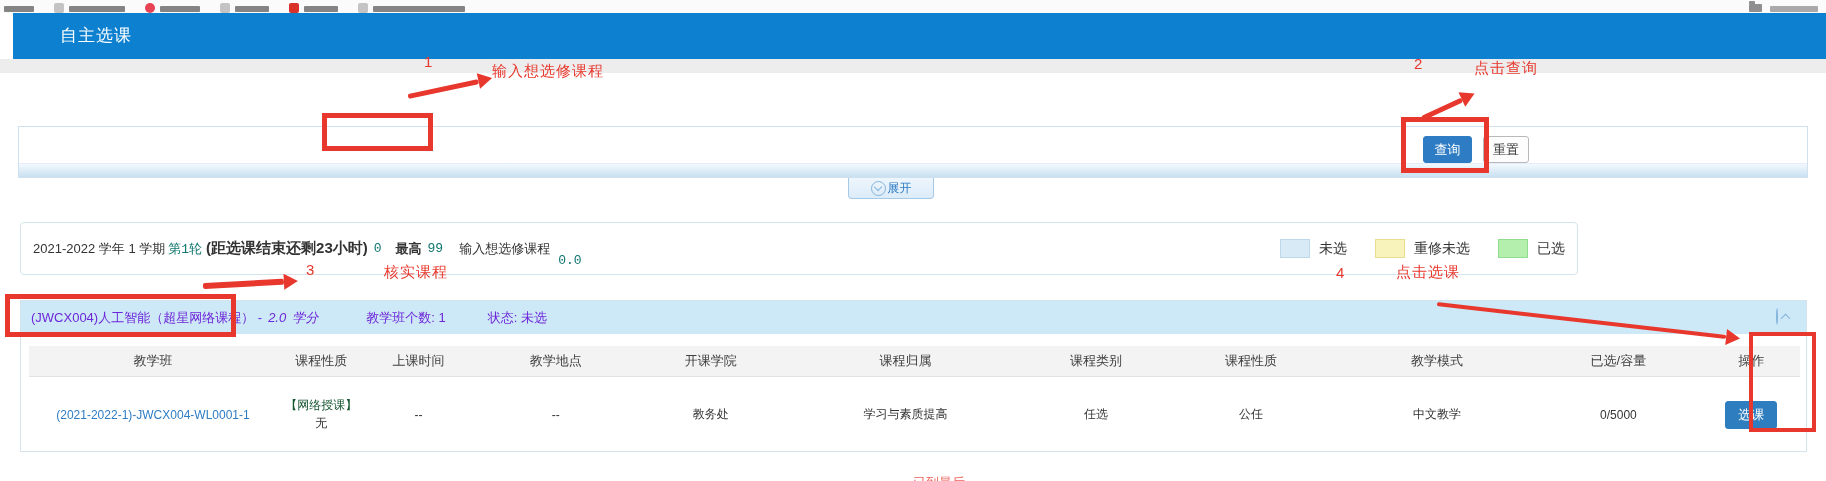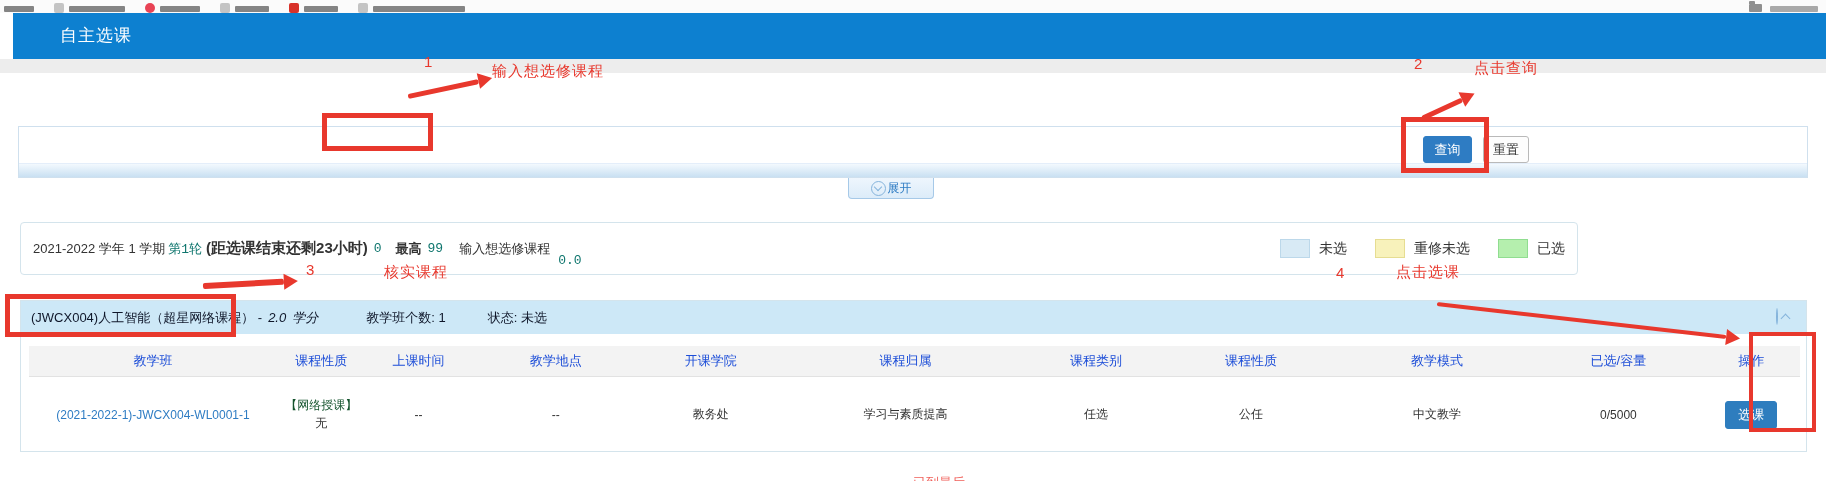--- a/index.html
+++ b/index.html
@@ -66,35 +66,35 @@
   .leg{display:flex;align-items:center;gap:9px;font-size:14px;color:#333;}
   .sw{width:30px;height:19px;box-sizing:border-box;}
   .sw-unselected{background:#d8eaf5;border:1px solid #bcd8ea;}
   .sw-retake{background:#f8f2bb;border:1px solid #e6dd92;}
   .sw-selected{background:#b5efae;border:1px solid #90dd90;}
 
   
   #course-panel{position:absolute;left:20px;top:300px;width:1787px;height:152px;background:#fff;
     border:1px solid #d4e4ec;box-sizing:border-box;}
   #course-bar{height:33px;background:#cde8f7;display:flex;align-items:center;padding-left:10px;
-    color:#0f172a;font-size:13px;position:relative;}
+    color:#6d28d9;font-size:13px;position:relative;}
   #course-bar .credit{font-style:italic;margin-left:6px;}
   #course-bar .count{margin-left:48px;}
   #course-bar .status{margin-left:42px;}
   #collapse-icon{position:absolute;right:14px;top:8px;width:16px;height:16px;cursor:pointer;}
   #collapse-icon .chev-circle{width:16px;height:16px;}
   #collapse-icon .chev-circle i{left:4.5px;top:6px;width:6px;height:6px;}
 
   #course-table{width:1771px;margin:12px 8px 0 8px;border-collapse:collapse;table-layout:fixed;}
   #course-table col.c1{width:14%}#course-table col.c2{width:5%}#course-table col.c3{width:6%}
   #course-table col.c4{width:9.5%}#course-table col.c5{width:8%}#course-table col.c6{width:14%}
   #course-table col.c7{width:7.5%}#course-table col.c8{width:10%}#course-table col.c9{width:11%}
   #course-table col.c10{width:9.5%}#course-table col.c11{width:5.5%}
   #course-table thead tr{height:30px;background:#f3f3f3;}
-  #course-table th{font-weight:normal;font-size:13px;color:#1d4ed8;text-align:center;border-bottom:1px solid #e2e2e2;}
+  #course-table th{font-weight:normal;font-size:13px;color:#404040;text-align:center;border-bottom:1px solid #e2e2e2;}
   #course-table tbody tr{height:77px;}
   #course-table td{text-align:center;font-size:12px;color:#333;vertical-align:middle;}
   a.row-link{color:#2e7cc3;text-decoration:none;font-size:12px;}
   .teacher-tag{color:#14532d;line-height:1.45;}
   .teacher-name{color:#333;line-height:1.45;}
   #select-btn{width:52px;height:28px;background:#2e7dbe;color:#fff;border:1px solid #2e7dbe;
     border-radius:3px;font-size:13px;cursor:pointer;}
 
   #footer-end{position:absolute;left:913px;top:474px;color:#f0605a;font-size:13px;}
 </style>

